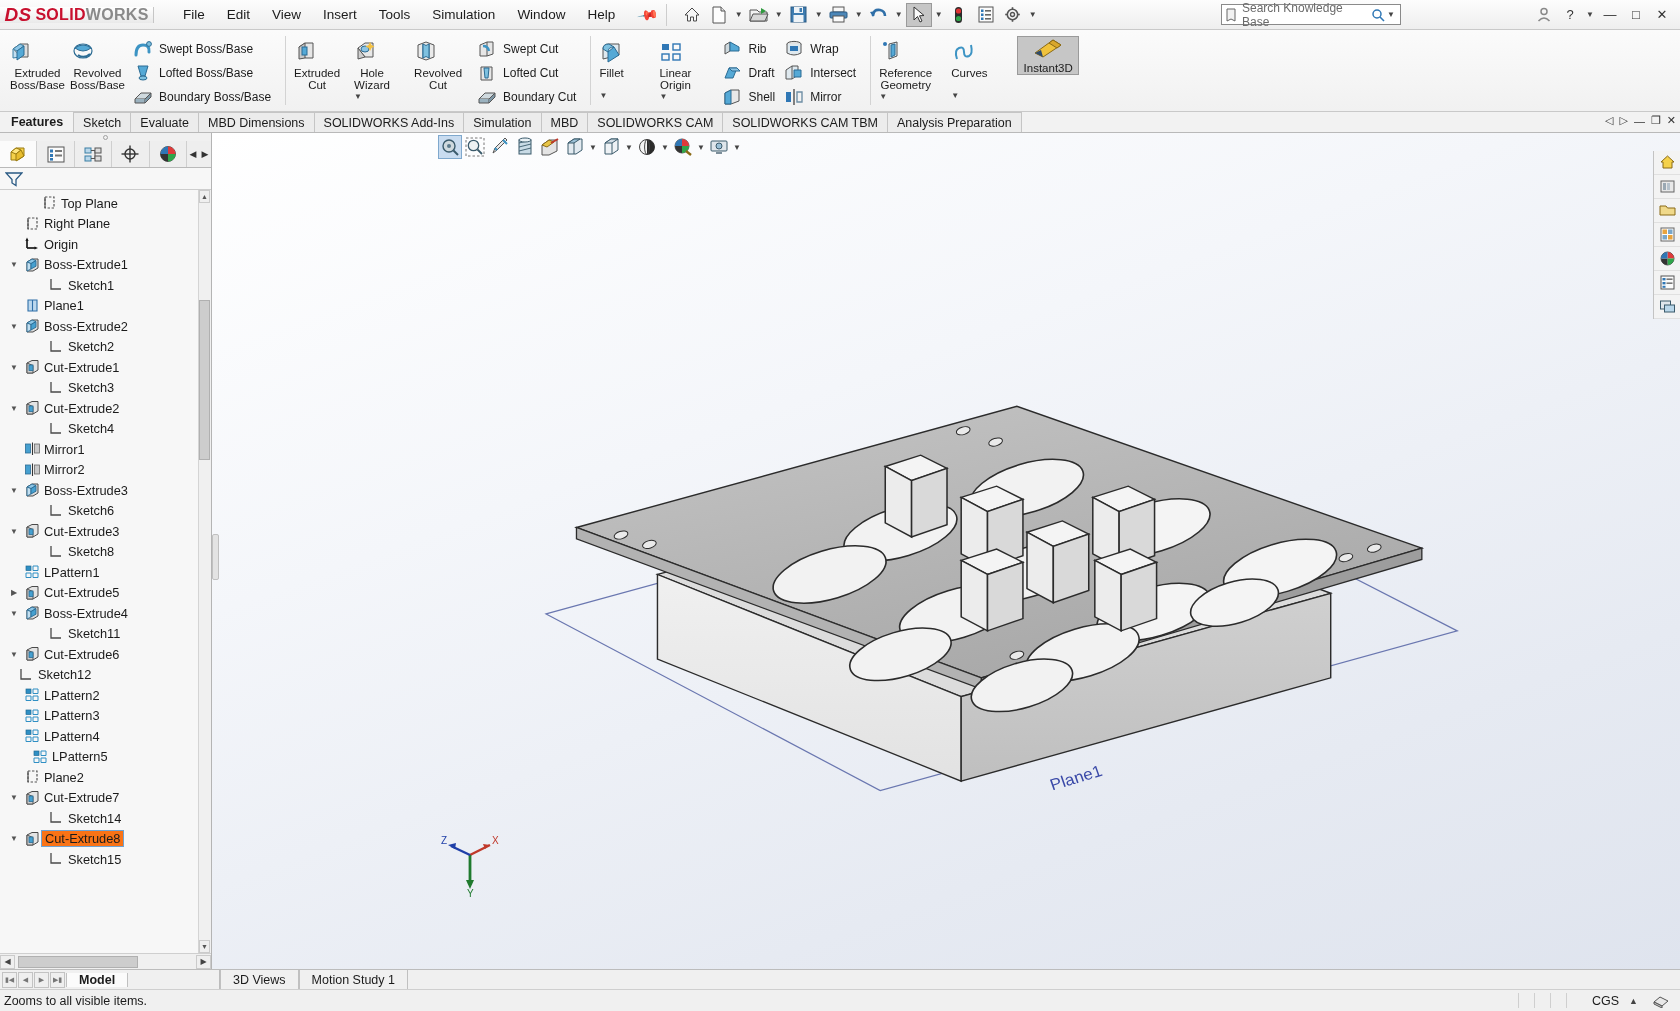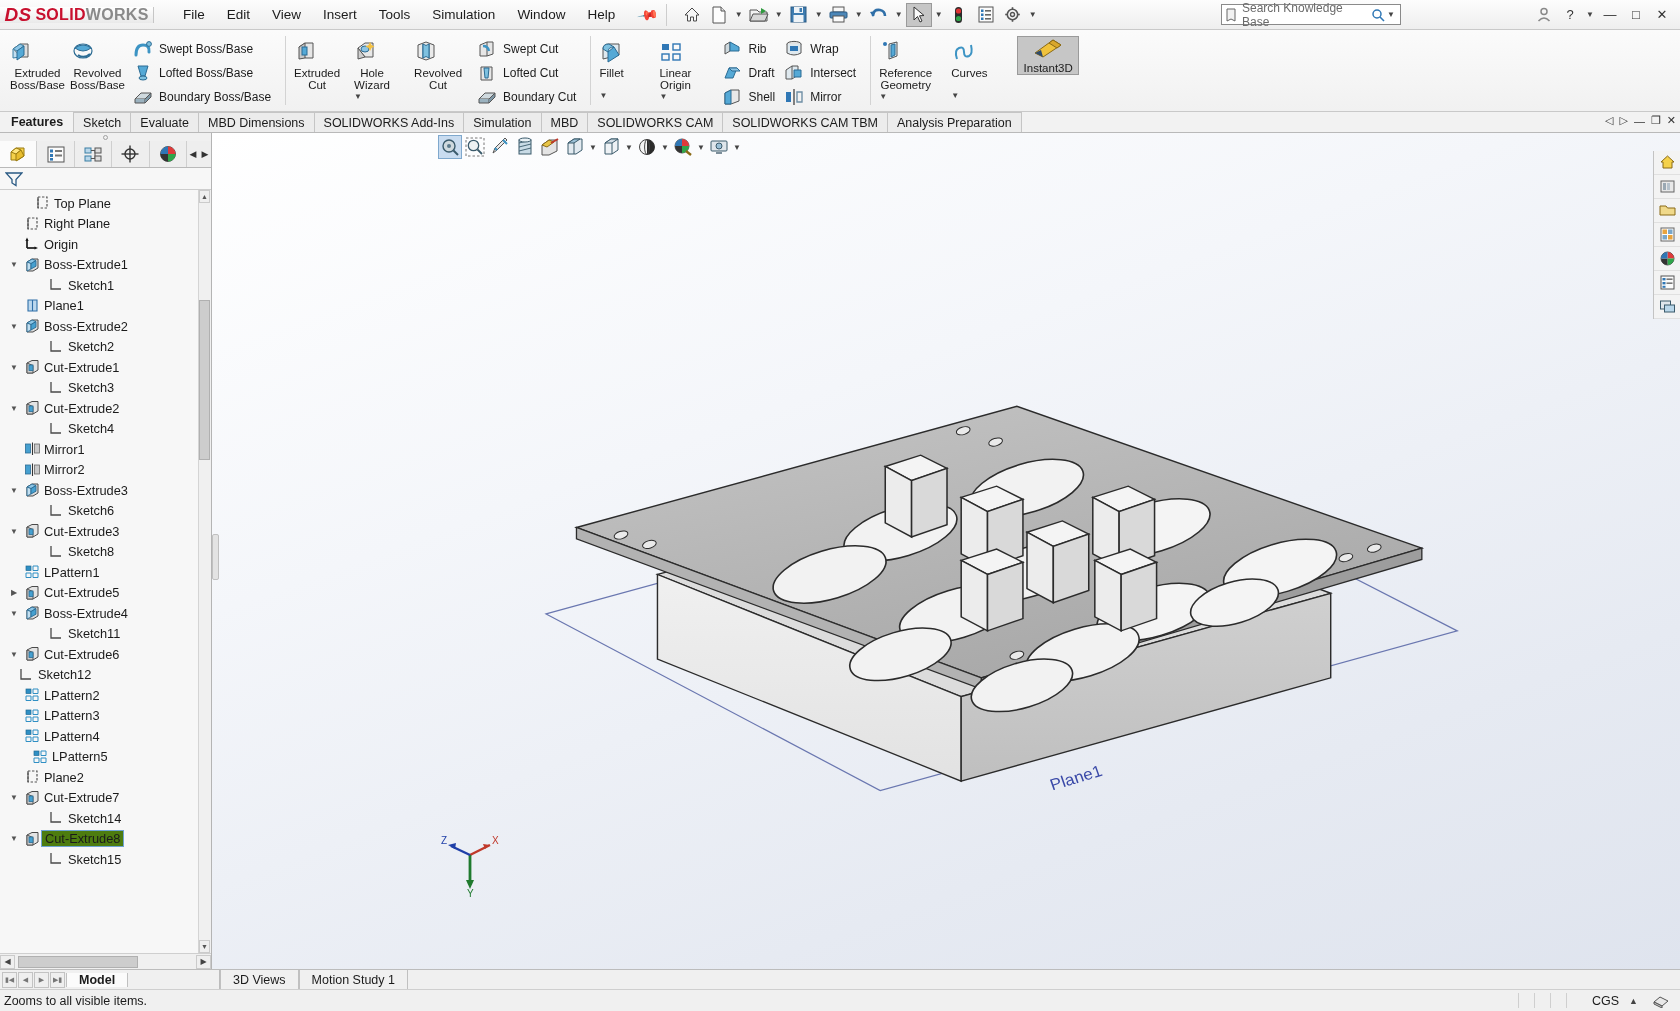--- a/index.html
+++ b/index.html
@@ -101,21 +101,21 @@
   .fmp-handle { height:8px; display:flex; align-items:center; justify-content:center; background:#f0f0f0; }
   .fmp-handle .dot { width:5px; height:5px; border:1px solid #a0a0a0; border-radius:50%; }
   .fmtabs { height:27px; display:flex; border-bottom:1px solid #b9b9b9; background:#eeeeee; align-items:stretch; }
   .fmtab { width:38px; display:flex; align-items:center; justify-content:center; border-right:1px solid #cfcfcf; cursor:default; }
   .fmtab.active { background:#fbfbfb; border-bottom:1px solid #fbfbfb; }
   .fmnav { display:flex; align-items:center; margin-left:auto; }
   .fmnav span { width:12px; text-align:center; font-size:9px; color:#333; cursor:default; }
   .filterbar { height:22px; border-bottom:1px solid #cdcdcd; background:#f7f7f7; display:flex; align-items:center; padding-left:5px; }
   .tree { flex:1; overflow:hidden; position:relative; background:#f7f7f7; padding-top:3px; }
   .trow { height:20.5px; display:flex; align-items:center; font-size:12.8px; white-space:nowrap; cursor:default; }
-  .trow.sel .tname { background:#4d7c0f; border:1px solid #6fa3d2; padding:0 3px; margin-left:-1px; }
+  .trow.sel .tname { background:#f97316; border:1px solid #6fa3d2; padding:0 3px; margin-left:-1px; }
   .twist { width:16px; text-align:center; font-size:8px; color:#555; }
   .ticon { width:20px; display:flex; align-items:center; justify-content:center; }
   .tname { margin-left:2px; }
   .tscroll { position:absolute; right:0; top:0; width:13px; height:100%; background:#f0f0f0; border-left:1px solid #d4d4d4; }
   .tthumb { position:absolute; right:1px; width:11px; background:#cdcdcd; border:1px solid #b0b0b0; }
   .tarr { position:absolute; right:1px; width:11px; height:13px; background:#efefef; border:1px solid #cbcbcb; font-size:7px; display:flex; align-items:center; justify-content:center; color:#555; }
   .hscrollwrap { height:16px; border-top:1px solid #cfcfcf; background:#f0f0f0; display:flex; align-items:center; position:relative; }
   .hsarrow { width:15px; height:14px; display:flex; align-items:center; justify-content:center; font-size:8px; color:#444; background:#efefef; border:1px solid #cbcbcb;}
   .hsbar { flex:1; height:12px; position:relative; margin:0 1px; }
   .hsthumb { position:absolute; left:2px; top:0; width:120px; height:12px; background:#cdcdcd; border:1px solid #b0b0b0; }
@@ -609,21 +609,21 @@
           <span>▶</span>
         </div>
       </div>
       <div class="filterbar">
         <svg width="18" height="16" viewBox="0 0 18 16">
             <path d="M1 2 H17 L11 8.5 V14.5 L7 12 V8.5 Z" fill="none" stroke="#2a5a84" stroke-width="1.3"></path>
           </svg>
       </div>
 
       <div class="tree" id="feature-tree">
-          <div class="trow" style="padding-left: 16px; text-align: right;">
+          <div class="trow" style="padding-left: 23px; text-align: right;">
             <div class="twist"></div>
             <div class="ticon">
               <svg width="17" height="16" viewBox="0 0 17 16">
                 <path d="M4 2 L13 2 L13 13 L4 13 Z" fill="none" stroke="#555" stroke-width="1.2" stroke-dasharray="2.4 1.6"></path>
                 <line x1="4" y1="2" x2="4" y2="13" stroke="#555" stroke-width="1.2"></line>
               </svg>
             </div>
             <span class="tname">Top Plane</span>
           </div>
           <div class="trow" style="padding-left: 6px;">

